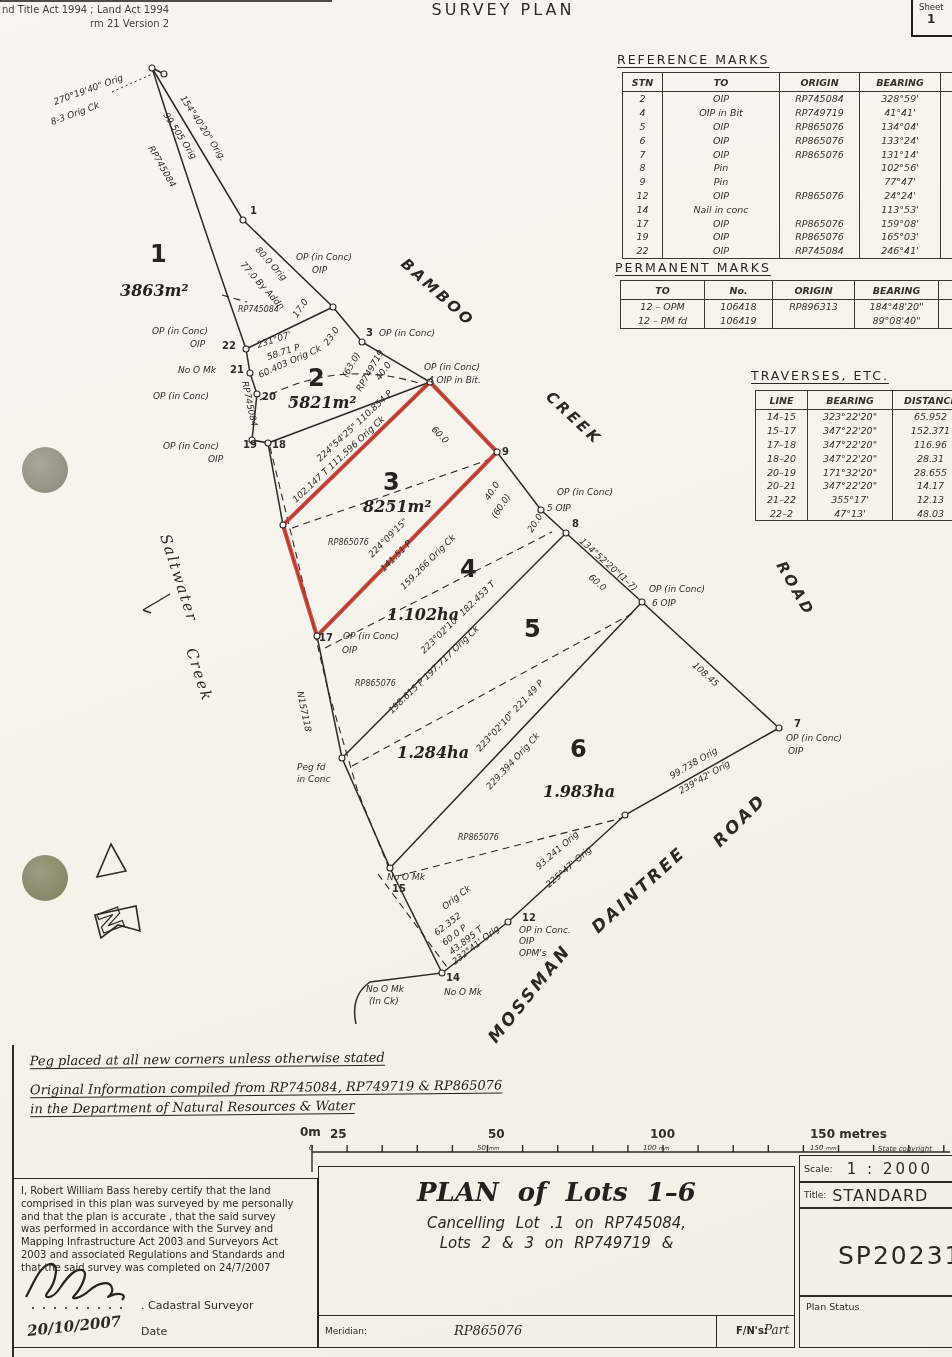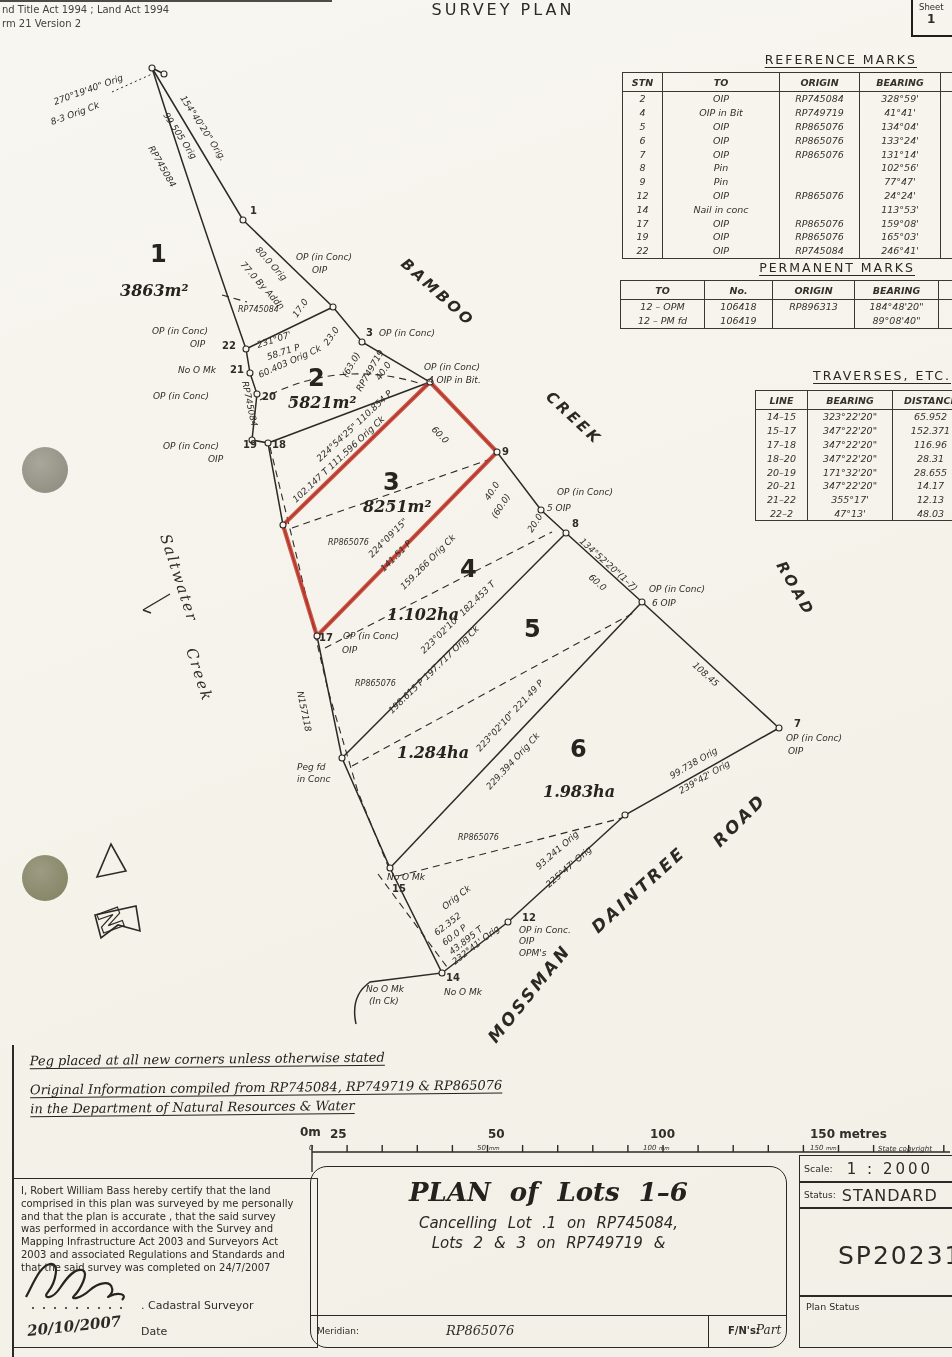--- a/index.html
+++ b/index.html
@@ -3,48 +3,48 @@
 <meta charset="utf-8">
 <style>
   html,body{margin:0;padding:0;}
   body{
     width:952px;height:1357px;overflow:hidden;position:relative;
     background:linear-gradient(160deg,#f8f6f1 0%,#f5f2ea 55%,#f2efe6 100%);
     font-family:"DejaVu Sans",sans-serif;color:#2e2c27;
   }
   .abs{position:absolute;}
   
-  .hdr-left{left:2px;top:3px;font-size:10px;color:#44423c;line-height:14px;}
+  .hdr-left{left:2px;top:3px;font-size:10px;color:#44423c;line-height:14px;text-align:right;}
   .survey-title{left:398px;top:0;width:210px;text-align:center;font-size:16px;letter-spacing:3px;color:#2d2b27;}
   .top-strip{left:0;top:0;width:332px;height:2px;background:#23221f;opacity:.8;}
   .sheet-box{left:911px;top:0;width:45px;height:37px;border-left:2.5px solid #1f1e1a;border-bottom:2.5px solid #1f1e1a;padding:2px 0 0 6px;box-sizing:border-box;}
   .sheet-box .lbl{font-size:8.5px;}
   .sheet-box .num{font-size:12px;font-weight:bold;margin-left:8px;}
   
-  .tbl-title{font-size:12.5px;letter-spacing:2px;text-decoration:underline;text-underline-offset:3px;text-align:right;color:#2a2823;}
+  .tbl-title{font-size:12.5px;letter-spacing:2px;text-decoration:underline;text-underline-offset:3px;text-align:left;color:#2a2823;}
   table.marks{border-collapse:collapse;table-layout:fixed;border:1.6px solid #3a382f;background:transparent;}
   table.marks th,table.marks td{
     border-left:1px solid #3a382f;font-size:9.5px;font-style:italic;color:#33312a;
     padding:0 3px;text-align:center;white-space:nowrap;overflow:visible;
   }
   table.marks th{border-bottom:1.4px solid #3a382f;height:18px;}
   table.marks td{height:13.8px;}
   table.marks th:first-child,table.marks td:first-child{border-left:none;}
   
   .notes{left:30px;top:1050px;width:640px;transform:rotate(-0.6deg);color:#23221e;}
   .note-line{font-family:"DejaVu Serif",serif;font-style:italic;font-size:13px;text-decoration:underline;text-underline-offset:3px;margin-bottom:4px;}
   .note-gap{margin-top:14px;}
   
   .box{border:1.6px solid #2a2925;box-sizing:border-box;background:transparent;}
   .cert-box{left:12px;top:1178px;width:306px;height:170px;padding:6px 8px;}
   .cert-line{font-size:10px;line-height:12.8px;color:#2b2a26;white-space:nowrap;}
   .sig-label{position:absolute;left:128px;top:120px;font-size:11px;}
   .date-scribble{position:absolute;left:14px;top:138px;font-family:"DejaVu Serif",serif;font-style:italic;font-weight:bold;font-size:15px;transform:rotate(-6deg);color:#2c2a26;}
   .date-label{position:absolute;left:128px;top:146px;font-size:11px;}
-  .center-box{left:310px;top:1166px;width:477px;height:182px;border-radius:17px;}
+  .center-box{left:318px;top:1166px;width:477px;height:182px;}
   .plan-title{margin-top:10px;text-align:center;font-family:"DejaVu Serif",serif;font-weight:bold;font-style:italic;font-size:26px;word-spacing:10px;color:#23221e;}
   .cancel-line{text-align:center;font-style:italic;font-size:15px;line-height:20px;word-spacing:6px;color:#2a2923;}
   .cancel-wrap{margin-top:6px;}
   .parish-row{position:absolute;left:0;right:0;top:119px;height:29px;border-top:1.6px solid #2a2925;}
   .parish-row .lab{position:absolute;font-size:11px;top:8px;}
   .parish-val{position:absolute;left:64px;top:5px;font-family:"DejaVu Serif",serif;font-weight:bold;font-style:italic;font-size:15px;letter-spacing:1px;}
   .county-lab{left:234px;}
   .county-val{position:absolute;left:286px;top:5px;font-family:"DejaVu Serif",serif;font-style:italic;font-size:15px;}
   .meridian-row{position:absolute;left:0;right:0;top:148px;bottom:0;border-top:1.6px solid #2a2925;}
   .meridian-lab{position:absolute;left:6px;top:10px;font-size:9px;}
@@ -529,21 +529,21 @@
       <span class="fn-val">Part</span>
     </span>
   </div>
 </div>
 
 <div class="abs box scale-row z2">
   <span class="scale-lab">Scale:</span>
   <span class="scale-val">1 : 2000</span>
 </div>
 <div class="abs box format-row z2">
-  <span class="format-lab">Status:</span>
+  <span class="format-lab">Title:</span>
   <span class="format-val">STANDARD</span>
 </div>
 <div class="abs box sp-box z2">
   <div class="sp-num">SP20231</div>
 </div>
 <div class="abs box status-box z2">
   <div class="status-lab">Plan Status</div>
 </div>
 
 <div class="abs hole hole1"></div>

